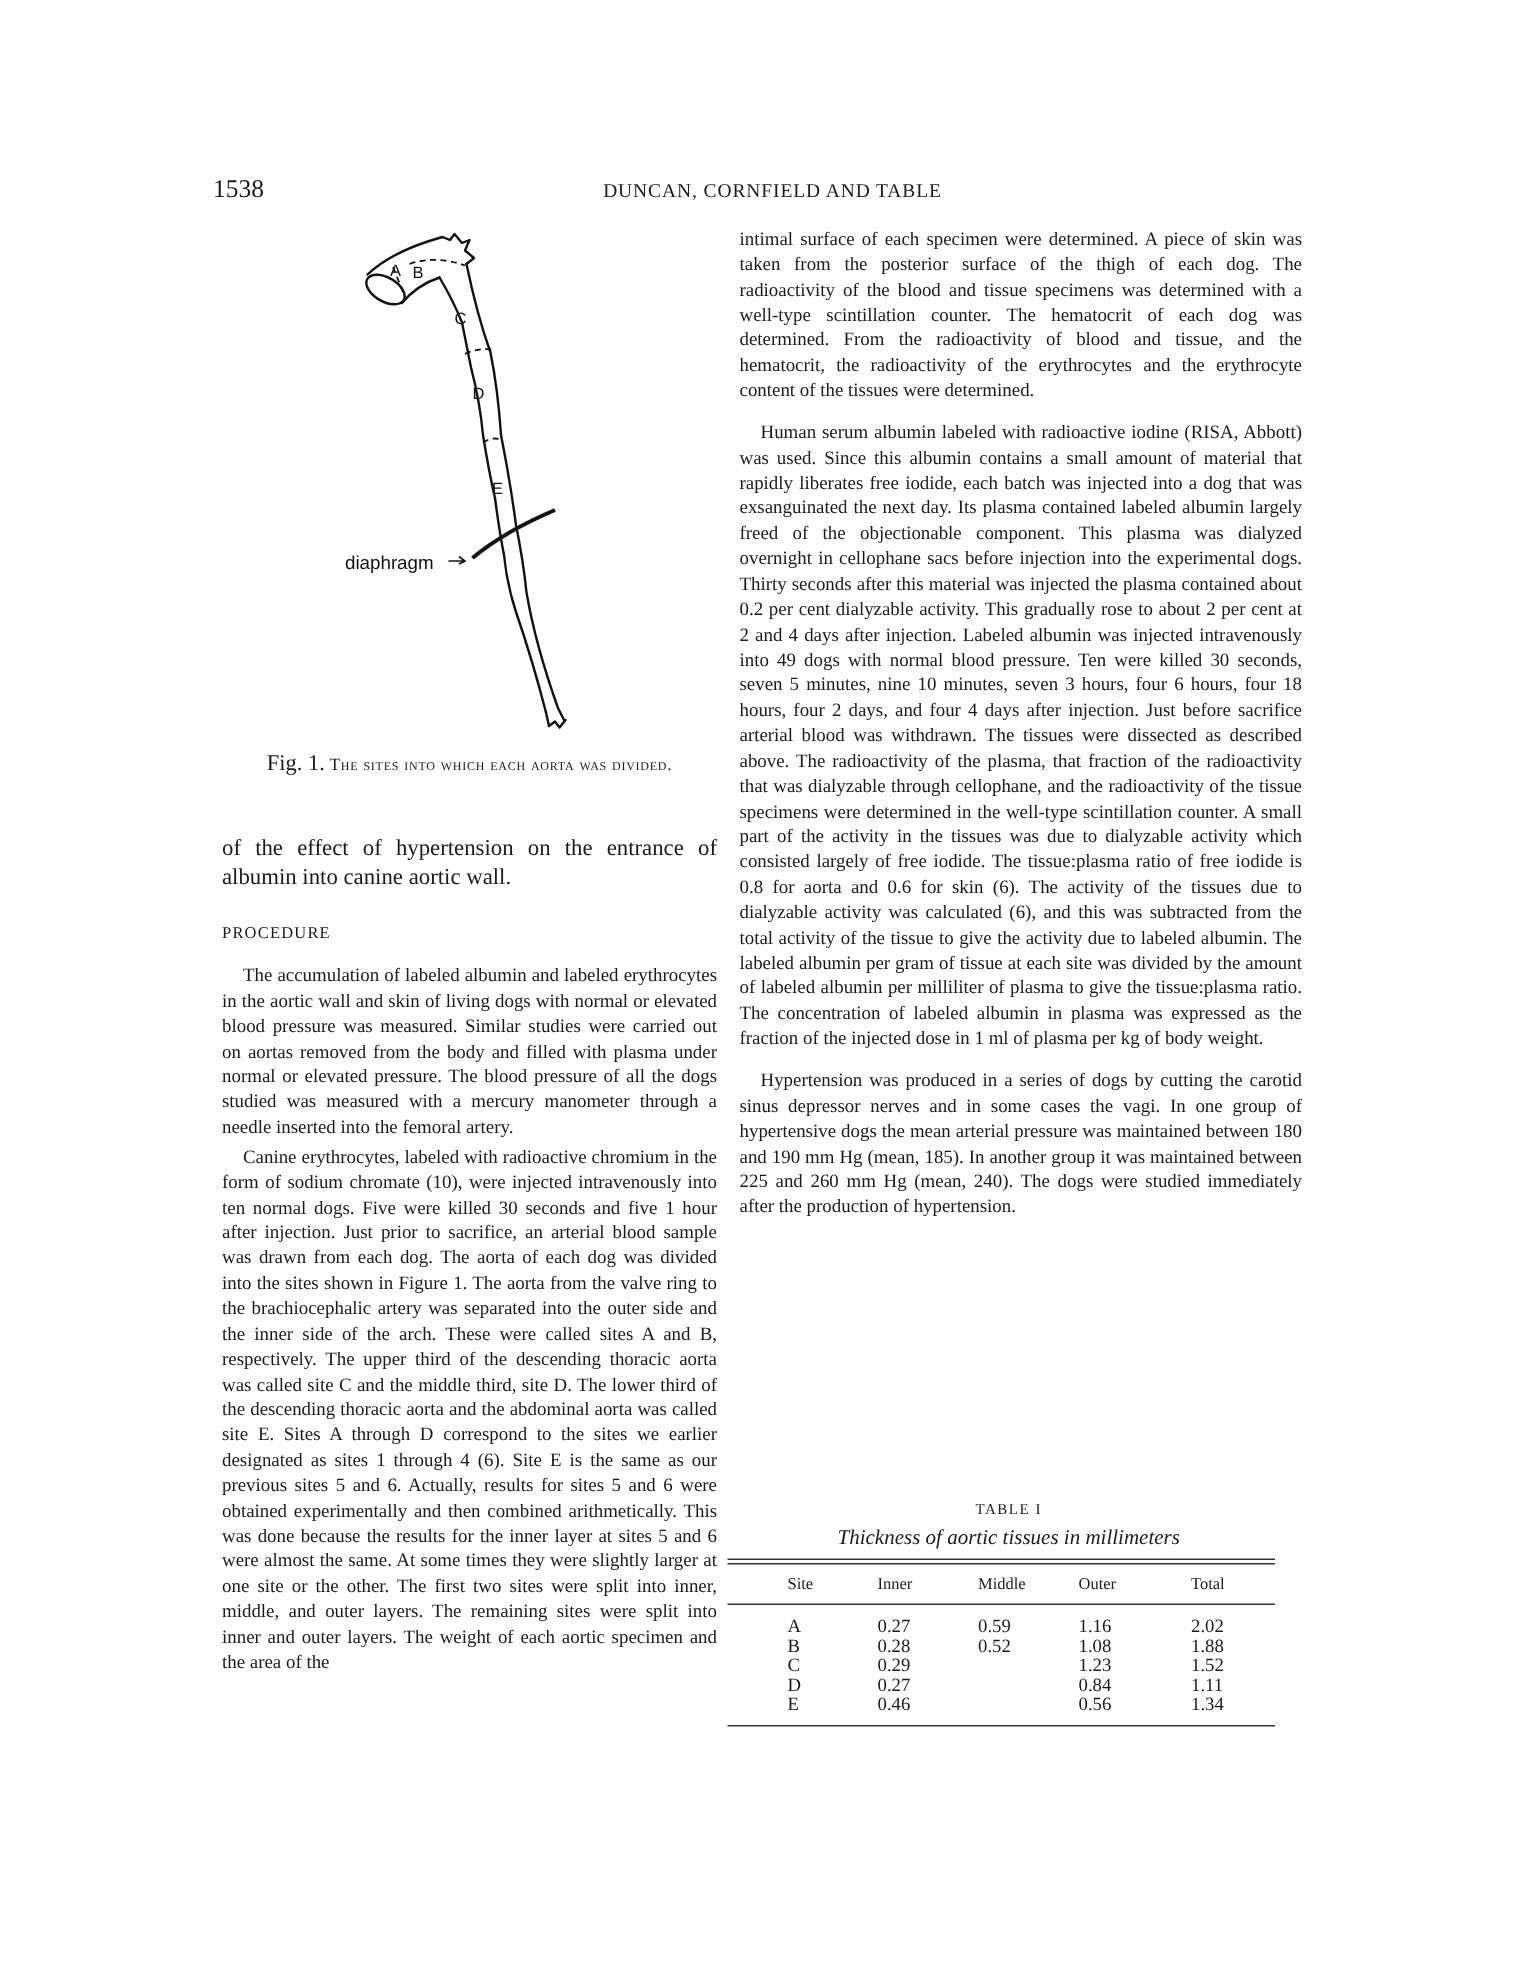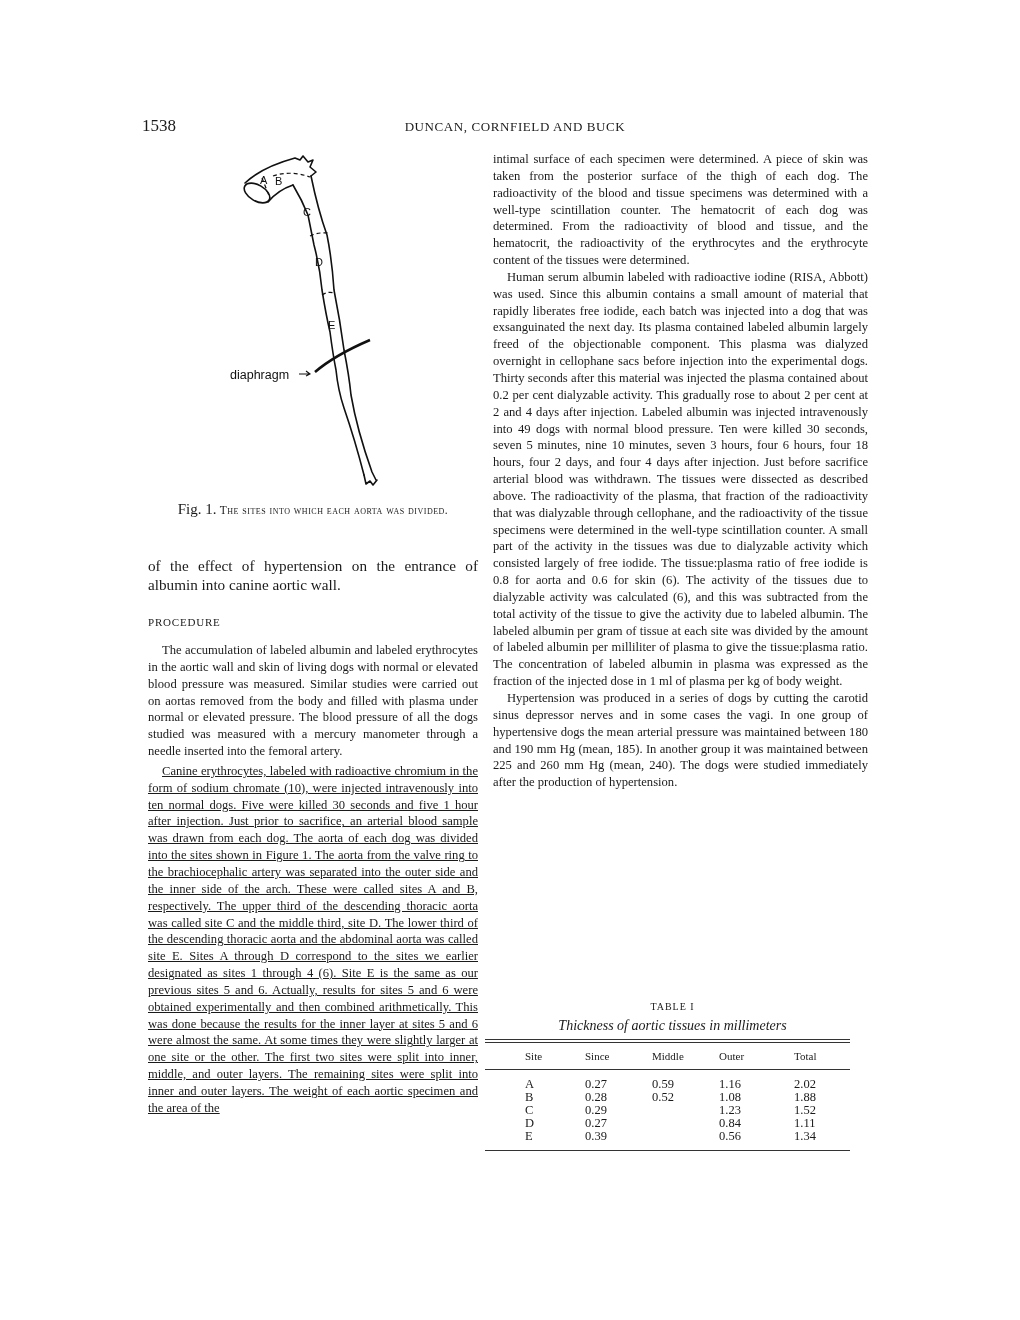--- a/index.html
+++ b/index.html
@@ -8,23 +8,23 @@
     .running-head { position: absolute; left: 0; width: 1020px; top: 119px; text-align: center; font-size: 13px; letter-spacing: 0.6px; padding-left: 10px; box-sizing: border-box; }
     .figure { position: absolute; left: 200px; top: 140px; width: 200px; height: 360px; }
     .fig-caption { position: absolute; left: 148px; top: 501px; width: 330px; text-align: center; font-size: 11.5px; line-height: 17px; letter-spacing: 0.5px; font-variant: small-caps; }
     .fig-caption .fig-label { font-variant: normal; font-size: 15px; letter-spacing: 0; }
     .col { position: absolute; font-size: 12.6px; line-height: 16.85px; text-align: justify; }
     .col p { margin: 0; text-indent: 14px; }
     .col p.noindent { text-indent: 0; }
     .col-left-top { left: 148px; top: 556px; width: 330px; font-size: 15.2px; line-height: 19px; }
     .section-heading { position: absolute; left: 148px; top: 616px; width: 330px; text-align: left; font-size: 11px; letter-spacing: 0.8px; }
     .col-left { left: 148px; top: 642px; width: 330px; }
-    .col-left p + p { margin-top: 3px; text-decoration: underline; }
+    .col-left p + p { margin-top: 3px; }
     .col-right { left: 493px; top: 151px; width: 375px; }
-    .col-right p + p { margin-top: 0; }
+    .col-right p + p { margin-top: 11px; }
     .table-label { position: absolute; left: 485px; width: 375px; top: 1001px; text-align: center; font-size: 10px; letter-spacing: 1px; }
     .table-caption { position: absolute; left: 485px; width: 375px; top: 1018px; text-align: center; font-size: 14px; font-style: italic; }
     .table-wrap { position: absolute; left: 485px; top: 1039px; width: 365px; }
     .rule { height: 0; border-top: 1px solid #333; }
     .rule-double { border-top: 1px solid #333; height: 2px; border-bottom: 1px solid #333; }
     table { width: 100%; border-collapse: collapse; font-size: 12.5px; line-height: 13px; }
     th { font-weight: normal; font-size: 11px; padding: 7px 0 6px 0; text-align: left; }
     td { padding: 0; vertical-align: top; }
     tbody tr:first-child td { padding-top: 8px; }
     tbody tr:last-child td { padding-bottom: 7px; }
@@ -33,21 +33,21 @@
     .c3 { width: 67px; }
     .c4 { width: 75px; }
     th.c1 { padding-left: 40px; }
     th.c2 { padding-left: 0; }
     th.c3 { padding-left: 0; }
   </style>
 </head>
 <body>
 
 <div class="page-number">1538</div>
-<div class="running-head">DUNCAN, CORNFIELD AND BUCK</div>
+<div class="running-head">DUNCAN, CORNFIELD AND TABLE</div>
 
 <div class="figure">
   <svg width="200" height="360" viewBox="0 0 200 360" xmlns="http://www.w3.org/2000/svg" font-family="Liberation Sans, DejaVu Sans, sans-serif">
     <g fill="none" stroke="#111" stroke-width="1.6" stroke-linejoin="round" stroke-linecap="round">
 
       <path d="M45 43 Q62 27 95 18 L100 20 L103 16 L108 22 L113 20 L110 27 L116 32 L111 36"></path>
 
       <path d="M68 62 Q78 50 93 45"></path>
 
       <ellipse cx="57" cy="53" rx="14" ry="8" transform="rotate(30 57 53)"></ellipse>
@@ -101,21 +101,21 @@
 
 <div class="table-label">TABLE I</div>
 <div class="table-caption">Thickness of aortic tissues in millimeters</div>
 
 <div class="table-wrap">
   <div class="rule-double"></div>
   <table>
     <thead>
       <tr>
         <th class="c1">Site</th>
-        <th class="c2">Since</th>
+        <th class="c2">Inner</th>
         <th class="c3">Middle</th>
         <th class="c4">Outer</th>
         <th>Total</th>
       </tr>
       <tr>
           <td colspan="5" style="padding:0">
             <div class="rule"></div>
           </td>
         </tr>
     </thead>
@@ -143,21 +143,21 @@
       </tr>
       <tr>
         <td class="c1">D</td>
         <td class="c2">0.27</td>
         <td class="c3"></td>
         <td class="c4">0.84</td>
         <td>1.11</td>
       </tr>
       <tr>
         <td class="c1">E</td>
-        <td class="c2">0.39</td>
+        <td class="c2">0.46</td>
         <td class="c3"></td>
         <td class="c4">0.56</td>
         <td>1.34</td>
       </tr>
     </tbody>
   </table>
   <div class="rule"></div>
 </div>
 
 </body></html>

